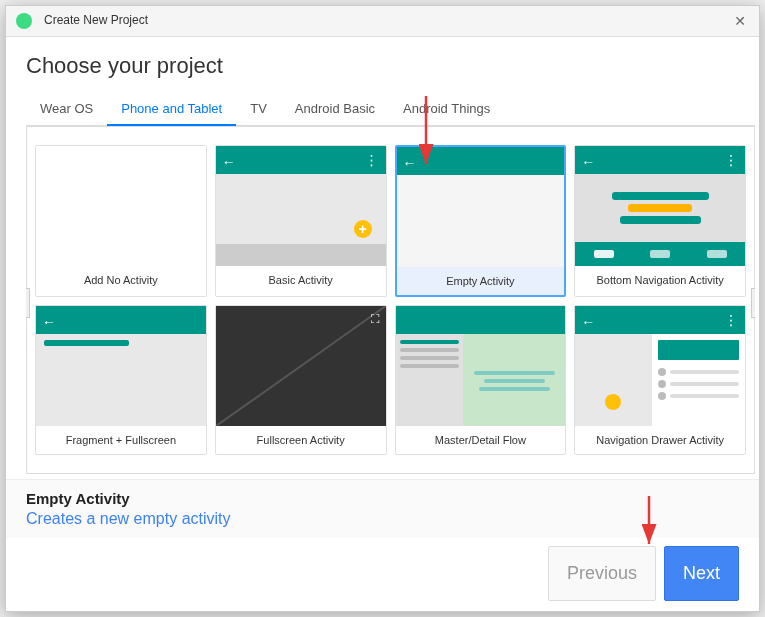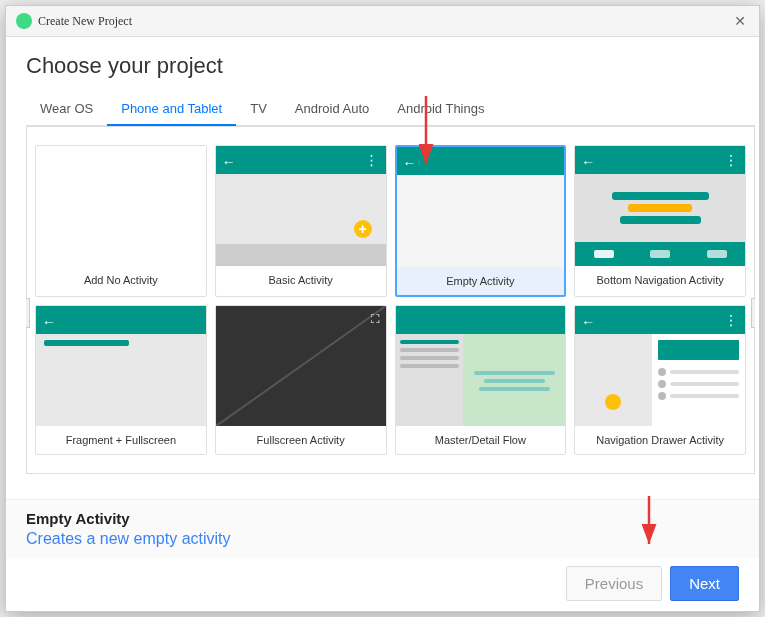--- a/index.html
+++ b/index.html
@@ -28,23 +28,22 @@
       align-items: center;
       justify-content: space-between;
       padding: 6px 10px;
       background: #f5f5f5;
       border-bottom: 1px solid #ddd;
       font-size: 12px;
       color: #333;
     }
     .title-bar-left {
       display: flex;
-      align-items: flex-end;
-      gap: 6px;
-      font-family: Liberation Serif, serif;
+      align-items: flex-start;
+      gap: 12px;
     }
     .app-icon {
       width: 16px;
       height: 16px;
       background: #3ddc84;
       border-radius: 50%;
       display: flex;
       align-items: center;
       justify-content: center;
     }
@@ -368,22 +367,22 @@
       color: #3b82f6;
     }
     .bottom-buttons {
       display: flex;
       justify-content: flex-end;
       align-items: center;
       gap: 8px;
       padding: 8px 20px 10px 20px;
     }
     .btn {
-      padding: 8px 18px;
-      font-size: 15px;
+      padding: 16px 18px;
+      font-size: 18px;
       border: 1px solid #bbb;
       background: #f5f5f5;
       cursor: pointer;
       border-radius: 2px;
       color: #333;
     }
     .btn-primary {
       background: #4285f4;
       color: #fff;
       border: 1px solid #3071e3;
@@ -464,21 +463,21 @@
     <div class="close-btn">✕</div>
   </div>
 
   <div class="dialog-body">
     <div class="page-title">Choose your project</div>
 
     <div class="tabs">
       <div class="tab">Wear OS</div>
       <div class="tab active">Phone and Tablet</div>
       <div class="tab">TV</div>
-      <div class="tab">Android Auto</div>
+      <div class="tab">Android Basic</div>
       <div class="tab">Android Things</div>
     </div>
 
     <div class="grid-wrapper">
       <div class="left-scroll-btn">‹</div>
       <div class="grid-container">
         <div class="grid">
 
           <div class="grid-item">
             <div class="preview-box">

